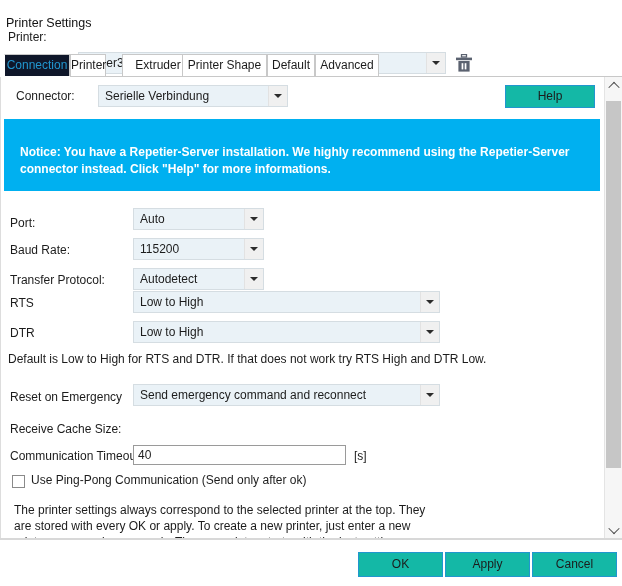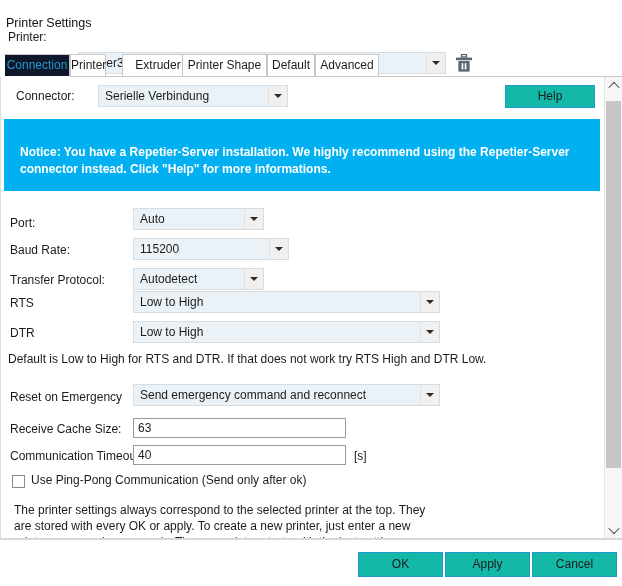--- a/index.html
+++ b/index.html
@@ -184,21 +184,21 @@
     font-size: 12px;
     font-weight: bold;
     color: #ffffff;
     line-height: 17px;
   }
 
   
   #port-label { left: 10px; top: 139px; }
   #port-combo { left: 133px; top: 131px; width: 131px; height: 22px; }
   #baud-label { left: 10px; top: 166px; }
-  #baud-combo { left: 133px; top: 161px; width: 156px; height: 22px; }
+  #baud-combo { left: 133px; top: 161px; width: 131px; height: 22px; }
   #protocol-label { left: 10px; top: 196px; text-align: right; }
   #protocol-combo { left: 133px; top: 191px; width: 131px; height: 22px; }
   #rts-label { left: 10px; top: 219px; }
   #rts-combo { left: 133px; top: 214px; width: 307px; height: 22px; }
   #dtr-label { left: 10px; top: 249px; }
   #dtr-combo { left: 133px; top: 244px; width: 307px; height: 22px; }
 
   #default-hint {
     left: 8px; top: 275px;
     font-size: 12px;
@@ -407,21 +407,20 @@
 
     <span class="lbl" id="emergency-label">Reset on Emergency</span>
     <div class="combo" id="emergency-combo">
       <span class="val">Send emergency command and reconnect</span>
       <span class="arrowbtn">
         <span class="tri-down"></span>
       </span>
     </div>
 
     <span class="lbl" id="cache-label">Receive Cache Size:</span>
-    <div class="textinput" id="cache-input">63</div>
 
     <span class="lbl" id="timeout-label">Communication Timeout:</span>
     <div class="textinput" id="timeout-input">40</div>
     <span class="lbl" id="timeout-unit">[s]</span>
 
     <div class="checkrow">
       <span class="checkbox"></span>
       <span class="cklabel">Use Ping-Pong Communication (Send only after ok)</span>
     </div>
 

